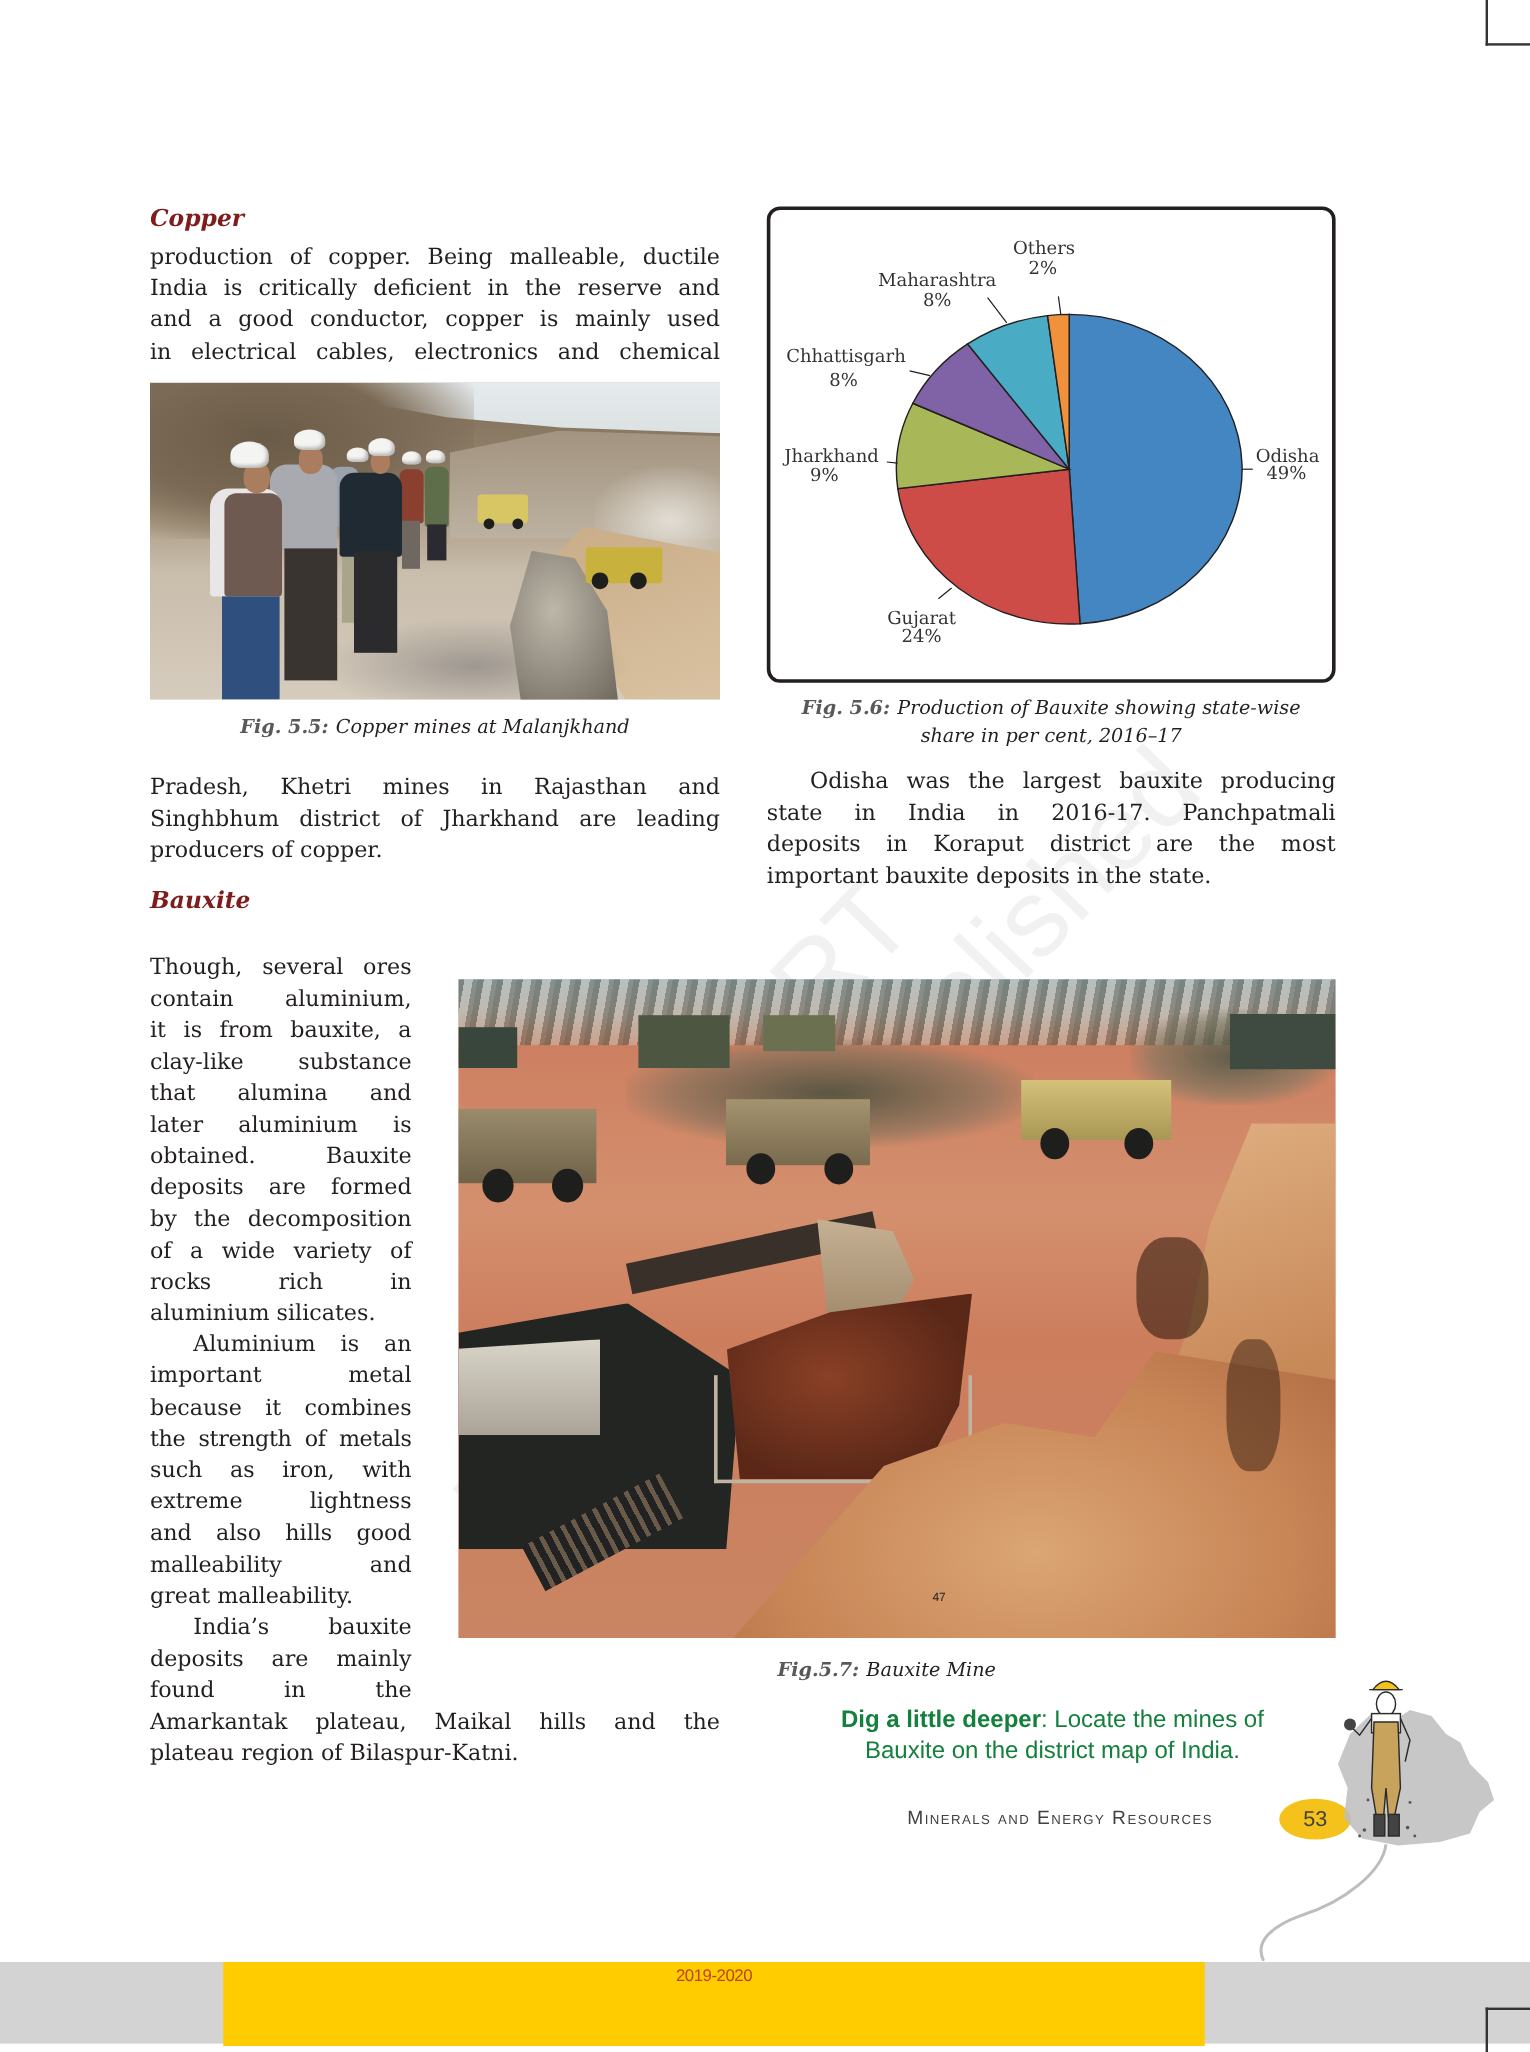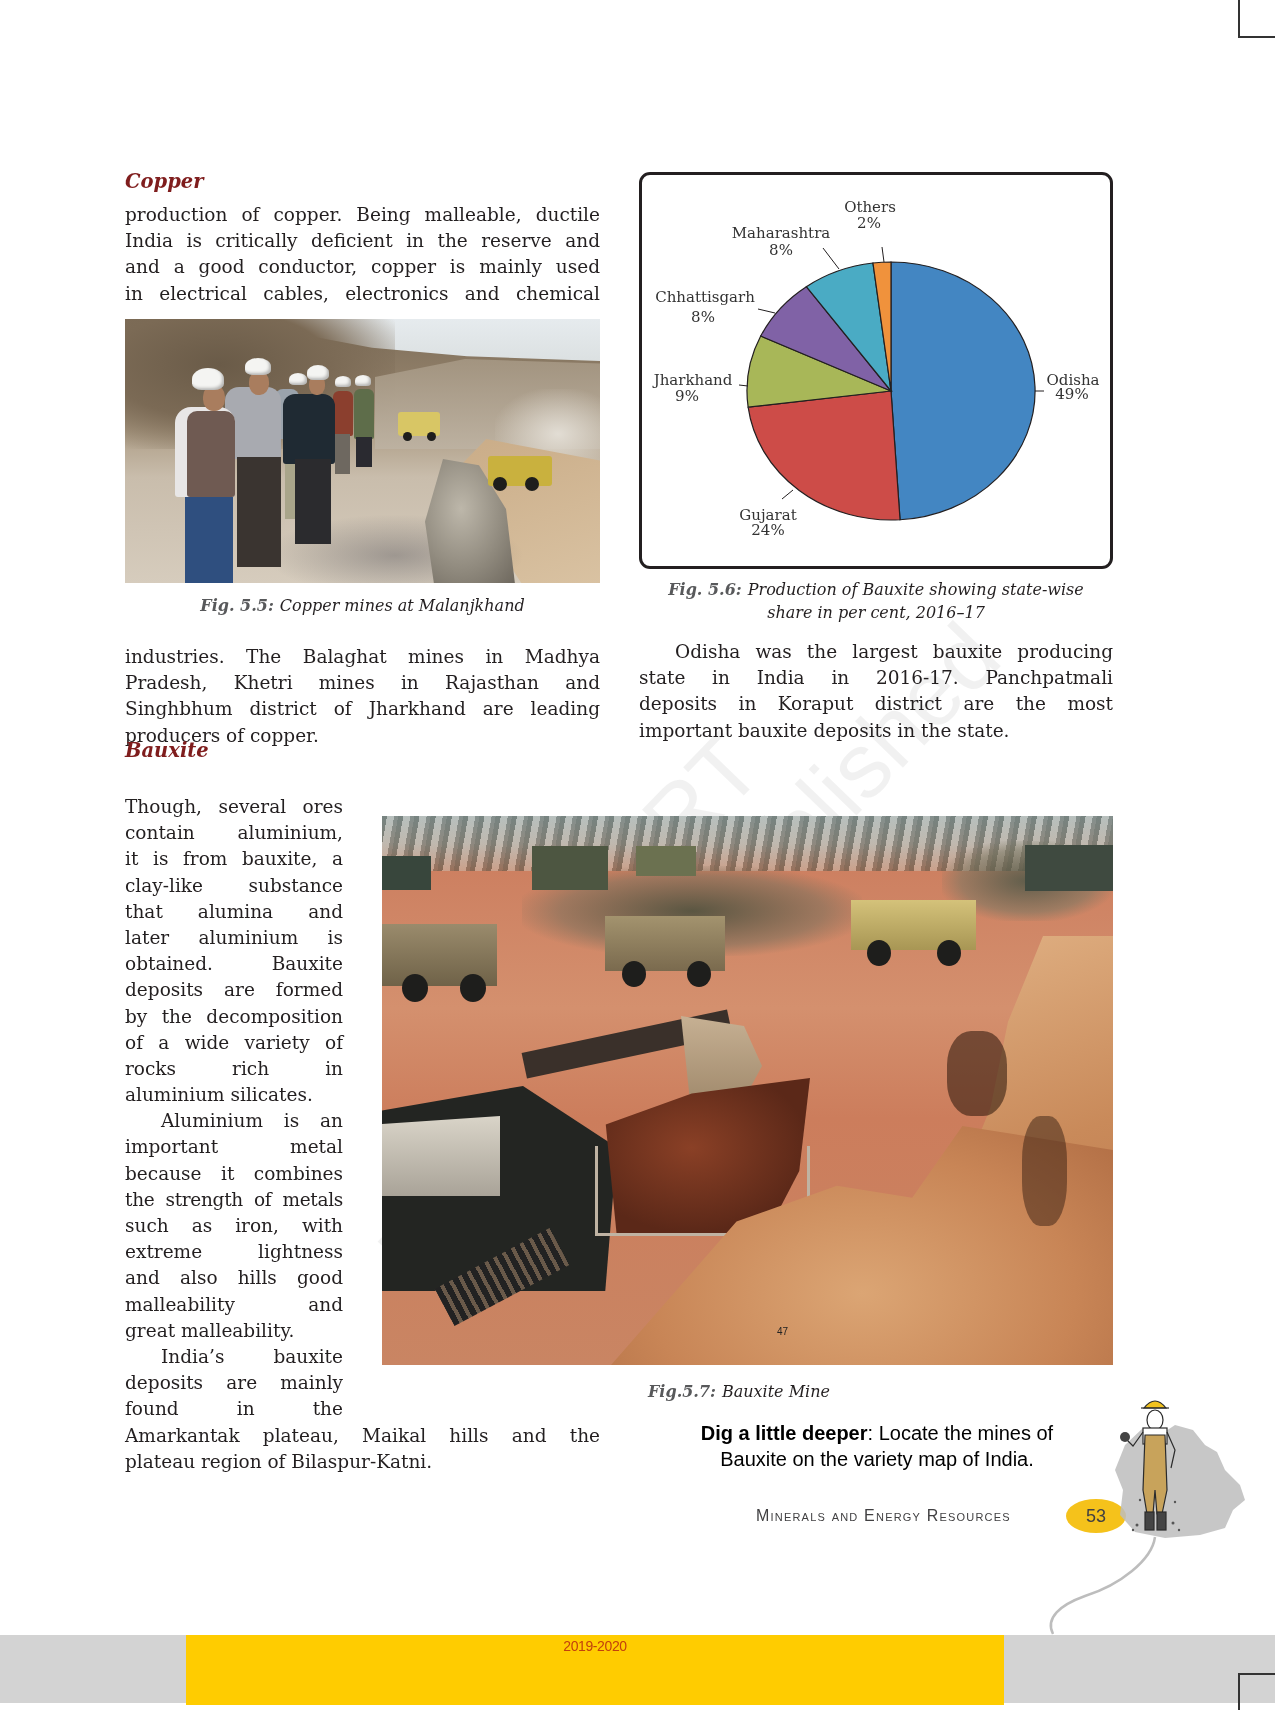--- a/index.html
+++ b/index.html
@@ -29,21 +29,21 @@
   .copper-photo { left:125px; top:319px; width:475px; height:264px;
     background:linear-gradient(180deg,#7d6d58 0%,#8f7e68 22%,#ad9d86 42%,#c9bdac 60%,#d6ccbd 100%); }
   .bauxite-photo { left:382px; top:816px; width:731px; height:549px;
     background:linear-gradient(180deg,#a9b9bd 0%,#b9aca3 5%,#cd8061 10%,#d4906e 35%,#cc7d5c 55%,#c98563 100%); }
 
   .helmet { background:#f4f4f2; border-radius:50% 50% 30% 30%; box-shadow:inset -2px -2px 3px rgba(0,0,0,.25); }
   .head { background:#a97d5e; border-radius:45%; }
   .wheel { background:#1e1e1c; border-radius:50%; }
 
   
-  .dig { font-family:"Liberation Sans", sans-serif; font-size:20px; line-height:26px; color:#000000; text-align:center; }
+  .dig { font-family:"Liberation Sans", sans-serif; font-size:20px; line-height:26px; color:#15803d; text-align:center; }
   .dig b { font-weight:bold; }
 
   .running-head { font-family:"Liberation Sans", sans-serif; font-variant:small-caps; font-size:16px; letter-spacing:1.2px; color:#414042; line-height:20px; }
   .badge { left:1066px; top:1499px; width:60px; height:34px; border-radius:50%; background:#f5c21b;
     font-family:"Liberation Sans", sans-serif; font-size:18px; color:#414042; text-align:center; line-height:34px; }
 
   .footer-gray { left:0; top:1635px; width:1275px; height:68px; background:#d3d3d3; }
   .footer-yellow { left:186px; top:1635px; width:818px; height:70px; background:#ffcc00; }
 
   .watermark { left:684px; top:949px; width:0; height:0; transform:rotate(-46deg); }
@@ -107,21 +107,20 @@
     <div style="left:60px;top:178px;width:48px;height:86px;background:#2f4f7f;"></div>
     <div class="head" style="left:78px;top:66px;width:22px;height:26px;"></div>
     <div class="helmet" style="left:67px;top:49px;width:32px;height:22px;"></div>
   </div>
 
   <div class="abs cap" style="left:125px;top:593px;width:475px;line-height:26px;text-align:center;">
     <span class="lbl">Fig. 5.5:</span><span>Copper mines at Malanjkhand</span>
   </div>
 
   <div class="abs body-text wd" style="left:125px;top:644px;">
-    <div class="ln j">industries. The Balaghat mines in Madhya</div>
     <div class="ln j">Pradesh, Khetri mines in Rajasthan and</div>
     <div class="ln j">Singhbhum district of Jharkhand are leading</div>
     <div class="ln">producers of copper.</div>
   </div>
 
   <div class="abs heading" style="left:125px;top:738px;">Bauxite</div>
 
   <div class="abs body-text" style="left:125px;top:794px;">
     <div class="ln j nw">Though, several ores</div>
     <div class="ln j nw">contain aluminium,</div>
@@ -225,21 +224,21 @@
     <div style="left:640px;top:300px;width:45px;height:110px;background:rgba(40,20,10,.45);border-radius:40%;"></div>
     <div style="left:395px;top:510px;font-family:'Liberation Sans',sans-serif;font-size:10px;color:#222;">47</div>
   </div>
 
   <div class="abs cap" style="left:648px;top:1379px;line-height:26px;">
     <span class="lbl">Fig.5.7:</span><span>Bauxite Mine</span>
   </div>
 
   <div class="abs dig" style="left:640px;top:1420px;width:474px;">
     <div><b>Dig a little deeper</b><span>: Locate the mines of</span></div>
-    <div>Bauxite on the variety map of India.</div>
+    <div>Bauxite on the district map of India.</div>
   </div>
 
   <div class="abs running-head" style="left:756px;top:1506px;">Minerals and Energy Resources</div>
   <div class="abs badge">53</div>
 
   <svg class="abs" style="left:1105px;top:1390px;" width="150" height="155" viewBox="0 0 150 155">
     <path d="M20 55 L38 38 L55 45 L70 35 L88 40 L100 55 L112 62 L120 80 L135 95 L140 110 L128 120 L120 138 L95 145 L60 148 L30 142 L15 125 L18 100 L10 80 Z" fill="#bdbdbd" opacity="0.85"></path>
     <g stroke="#2b2b2b" stroke-width="1.2">
       <ellipse cx="50" cy="30" rx="8" ry="10" fill="#ffffff"></ellipse>
       <path d="M39 18 Q50 4 61 18 Z" fill="#f2c31f"></path>

